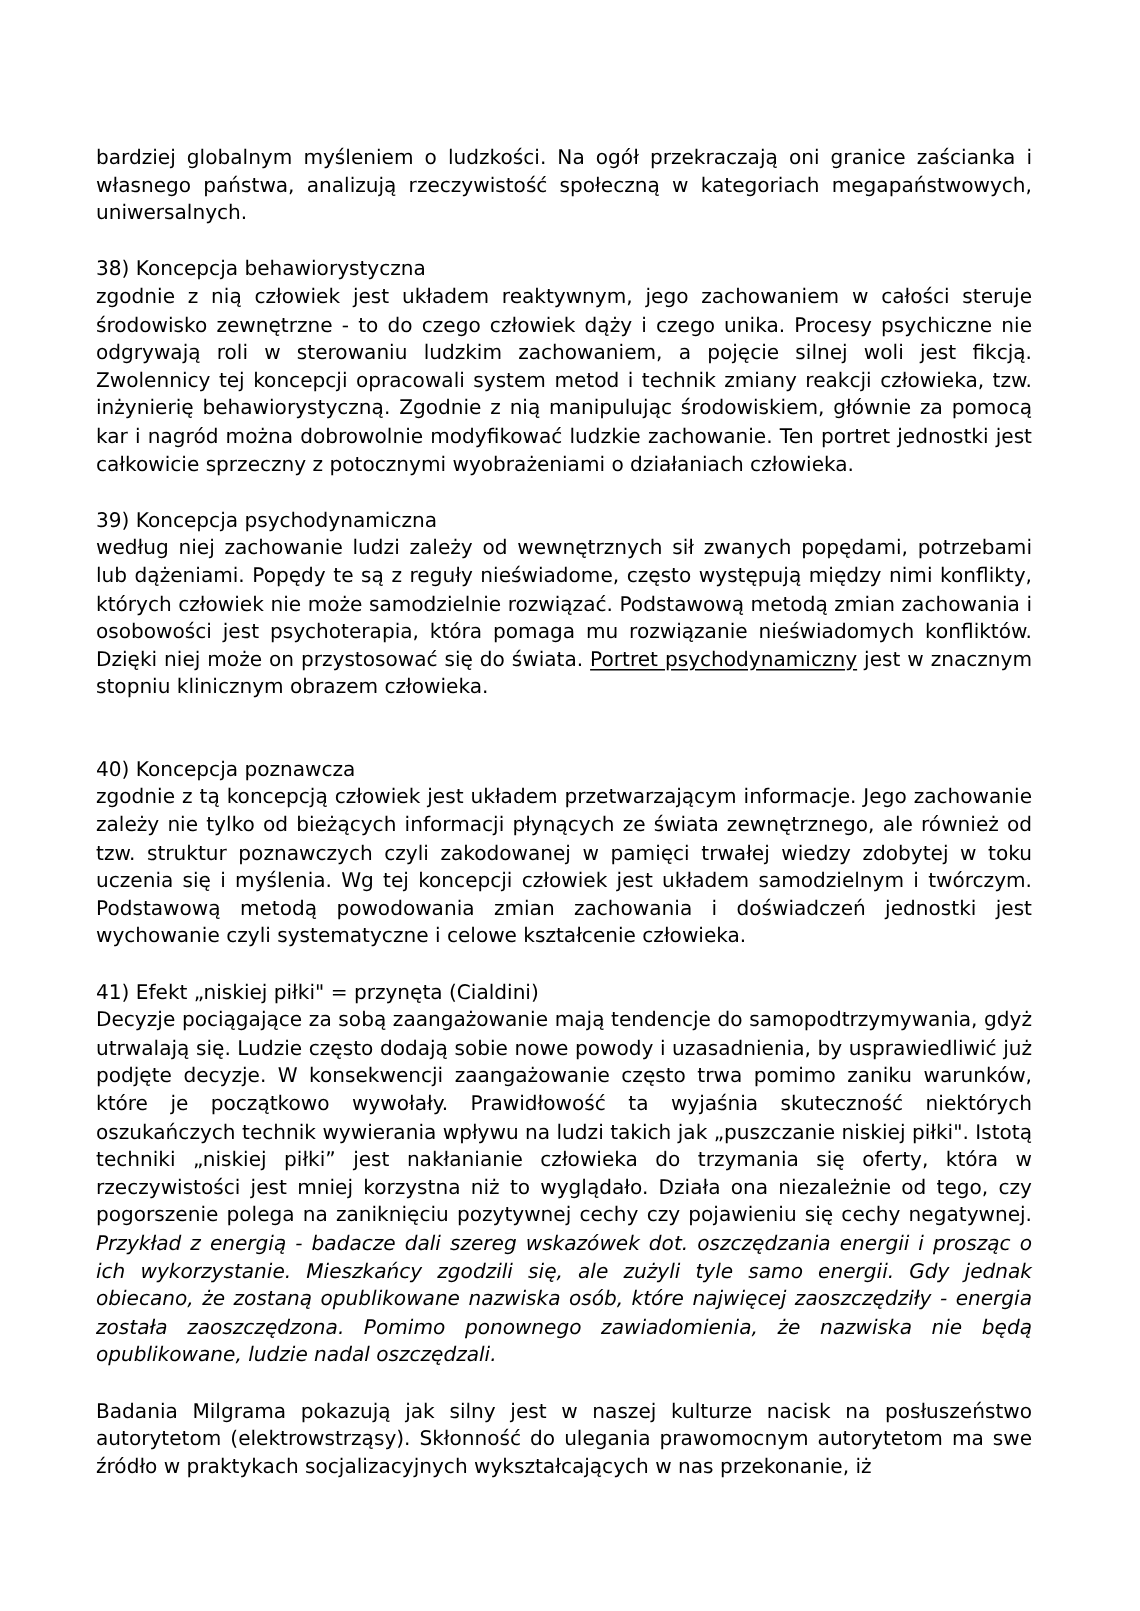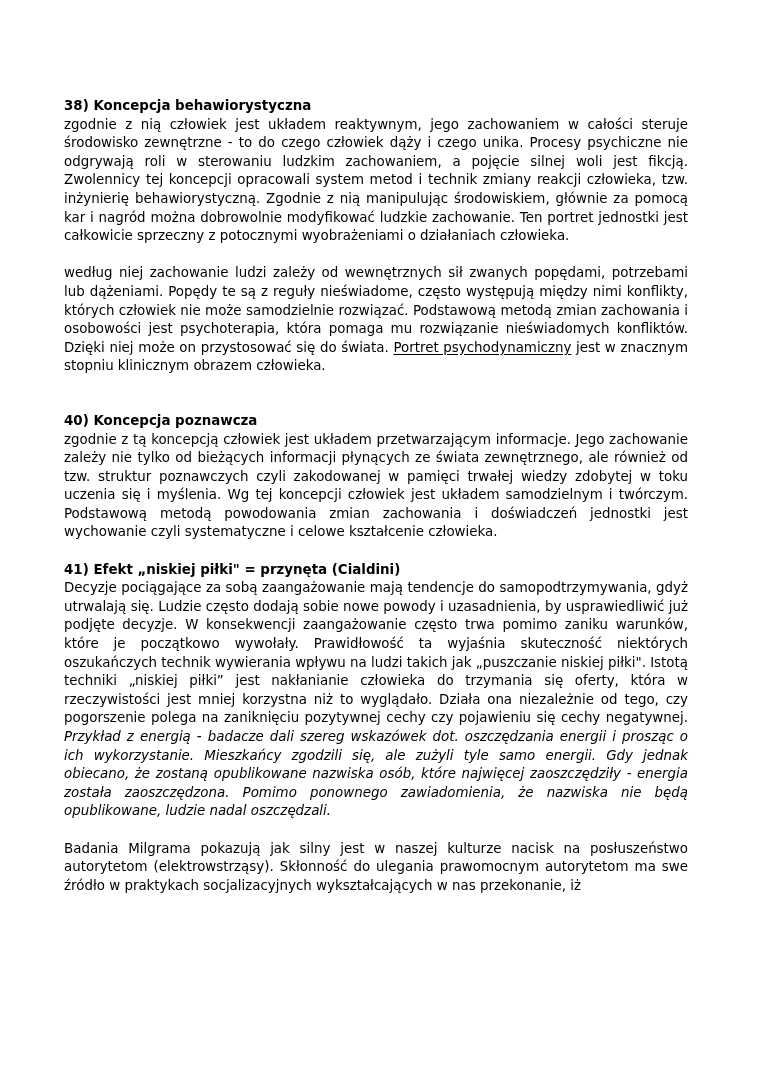--- a/index.html
+++ b/index.html
@@ -28,46 +28,48 @@
     margin: 0;
     padding: 0;
     font-size: 13.4px;
     line-height: 18.6px;
   }
   .para {
     text-align: justify;
     margin-bottom: 18.6px !important;
   }
   .heading {
-    font-weight: bold;
+    font-weight: normal;
     text-align: left;
   }
   section {
     margin-bottom: 18.6px;
   }
   .extra-gap {
     margin-top: 36px;
   }
   .seg-normal { font-style: normal; text-decoration: none; }
   .seg-underline { text-decoration: underline; text-underline-offset: 2px; margin-top: 23px; }
   .seg-italic { font-style: italic; }
 </style>
 </head>
 <body>
 
 <div class="page">
   <div class="content">
 
+    <p class="para"><span class="seg-normal">bardziej globalnym myśleniem o ludzkości. Na ogół przekraczają oni granice zaścianka i własnego państwa, analizują rzeczywistość społeczną w kategoriach megapaństwowych, uniwersalnych.</span></p>
 
     <section>
       <h3 class="heading">38) Koncepcja behawiorystyczna</h3>
       <p class="para"><span class="seg-normal">zgodnie z nią człowiek jest układem reaktywnym, jego zachowaniem w całości steruje środowisko zewnętrzne - to do czego człowiek dąży i czego unika. Procesy psychiczne nie odgrywają roli w sterowaniu ludzkim zachowaniem, a pojęcie silnej woli jest fikcją. Zwolennicy tej koncepcji opracowali system metod i technik zmiany reakcji człowieka, tzw. inżynierię behawiorystyczną. Zgodnie z nią manipulując środowiskiem, głównie za pomocą kar i nagród można dobrowolnie modyfikować ludzkie zachowanie. Ten portret jednostki jest całkowicie sprzeczny z potocznymi wyobrażeniami o działaniach człowieka.</span></p>
     </section>
 
     <section>
+      <h3 class="heading">39) Koncepcja psychodynamiczna</h3>
       <p class="para"><span class="seg-normal">według niej zachowanie ludzi zależy od wewnętrznych sił zwanych popędami, potrzebami lub dążeniami. Popędy te są z reguły nieświadome, często występują między nimi konflikty, których człowiek nie może samodzielnie rozwiązać. Podstawową metodą zmian zachowania i osobowości jest psychoterapia, która pomaga mu rozwiązanie nieświadomych konfliktów. Dzięki niej może on przystosować się do świata. </span><span class="seg-underline">Portret psychodynamiczny</span><span class="seg-normal"> jest w znacznym stopniu klinicznym obrazem człowieka.</span></p>
     </section>
 
     <section class="extra-gap">
       <h3 class="heading">40) Koncepcja poznawcza</h3>
       <p class="para"><span class="seg-normal">zgodnie z tą koncepcją człowiek jest układem przetwarzającym informacje. Jego zachowanie zależy nie tylko od bieżących informacji płynących ze świata zewnętrznego, ale również od tzw. struktur poznawczych czyli zakodowanej w pamięci trwałej wiedzy zdobytej w toku uczenia się i myślenia. Wg tej koncepcji człowiek jest układem samodzielnym i twórczym. Podstawową metodą powodowania zmian zachowania i doświadczeń jednostki jest wychowanie czyli systematyczne i celowe kształcenie człowieka.</span></p>
     </section>
 
     <section>
       <h3 class="heading">41) Efekt „niskiej piłki" = przynęta (Cialdini)</h3>

